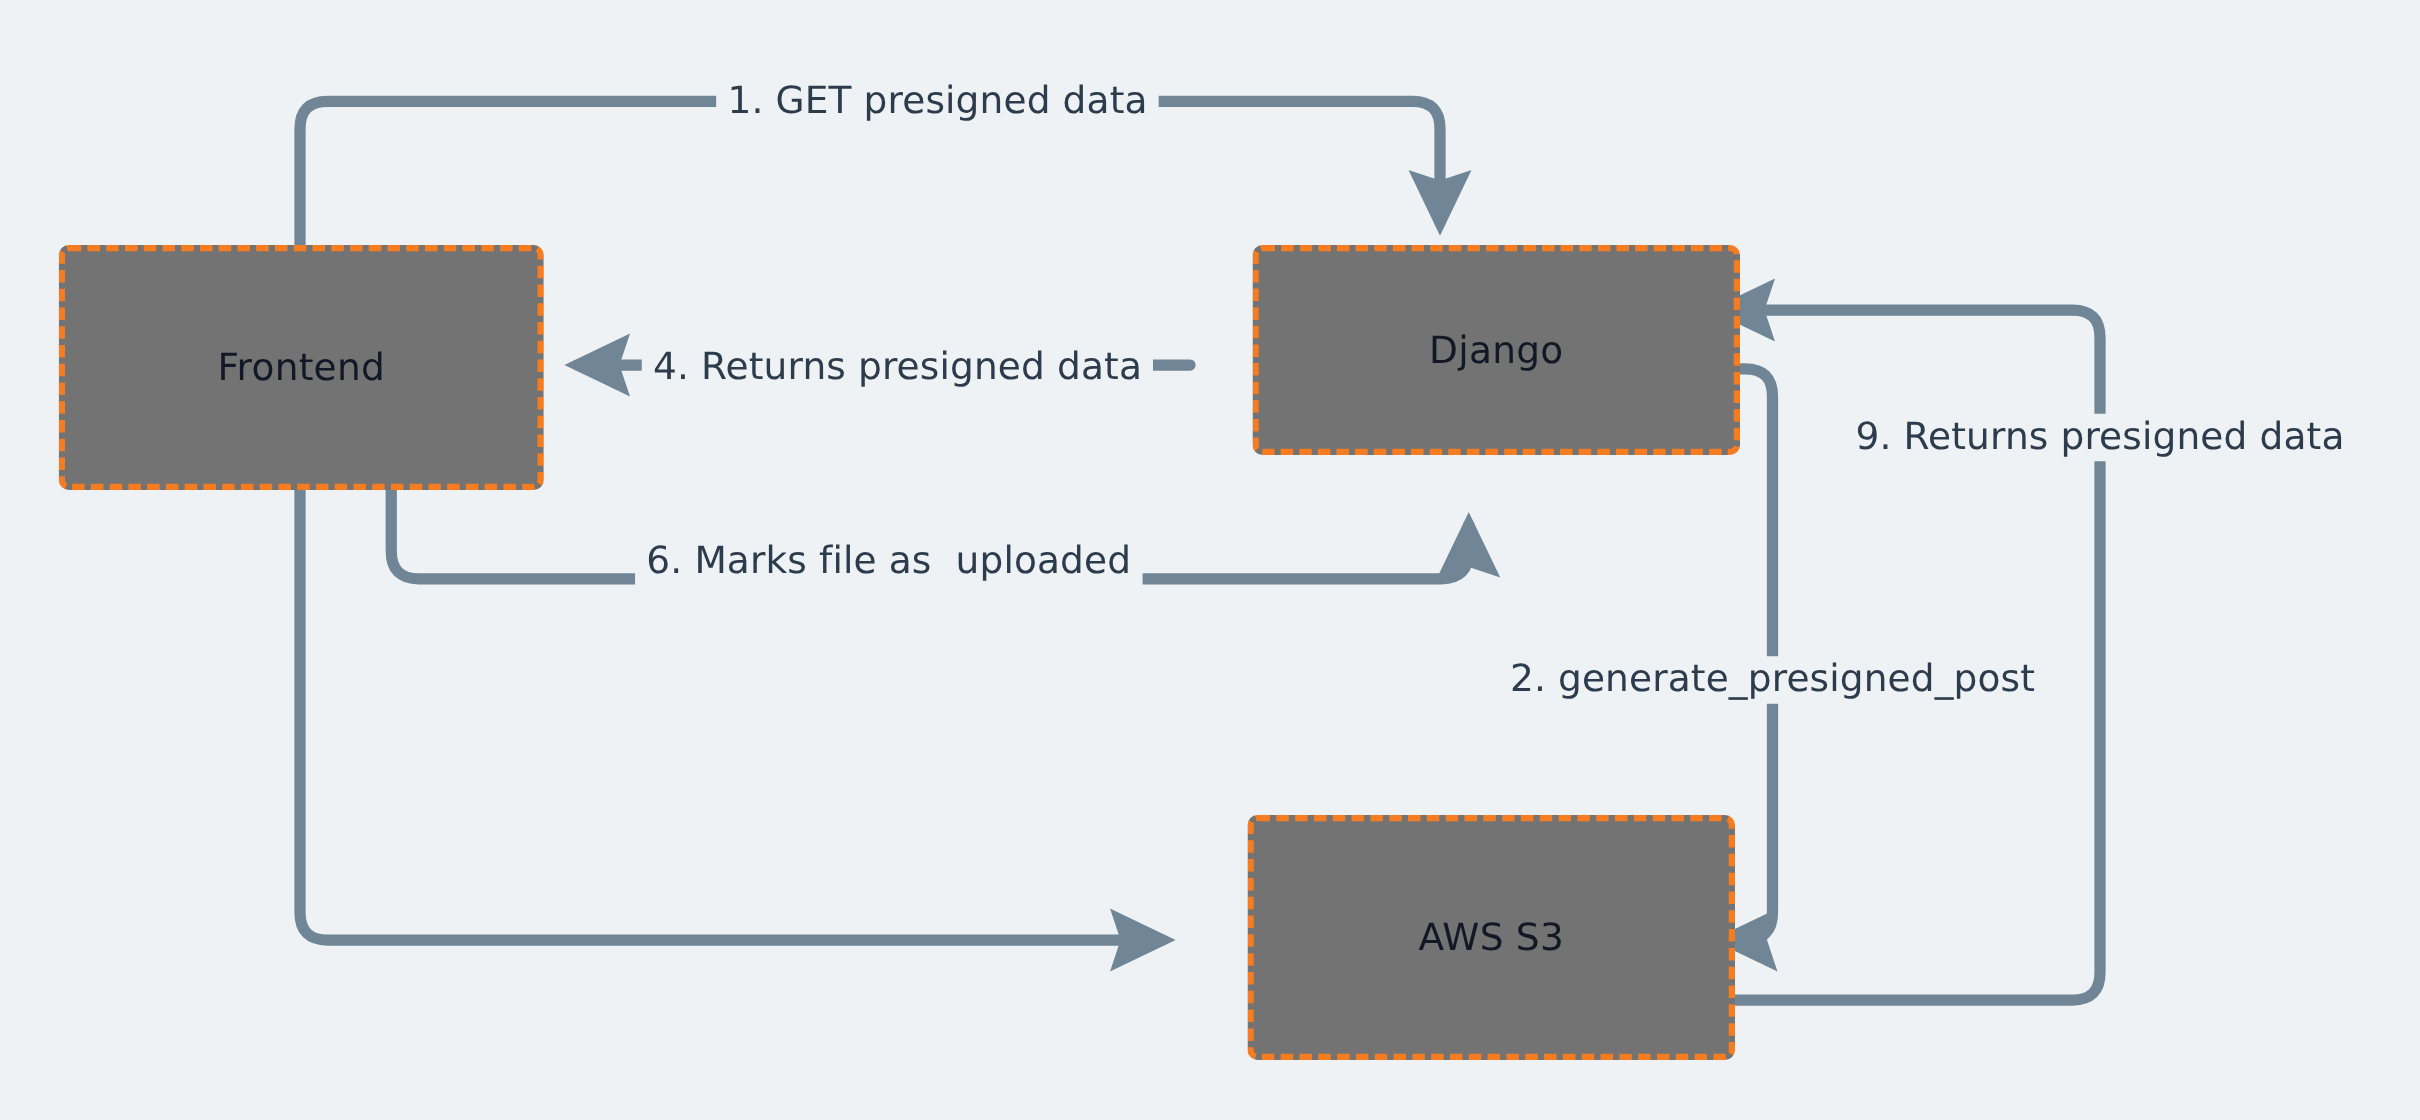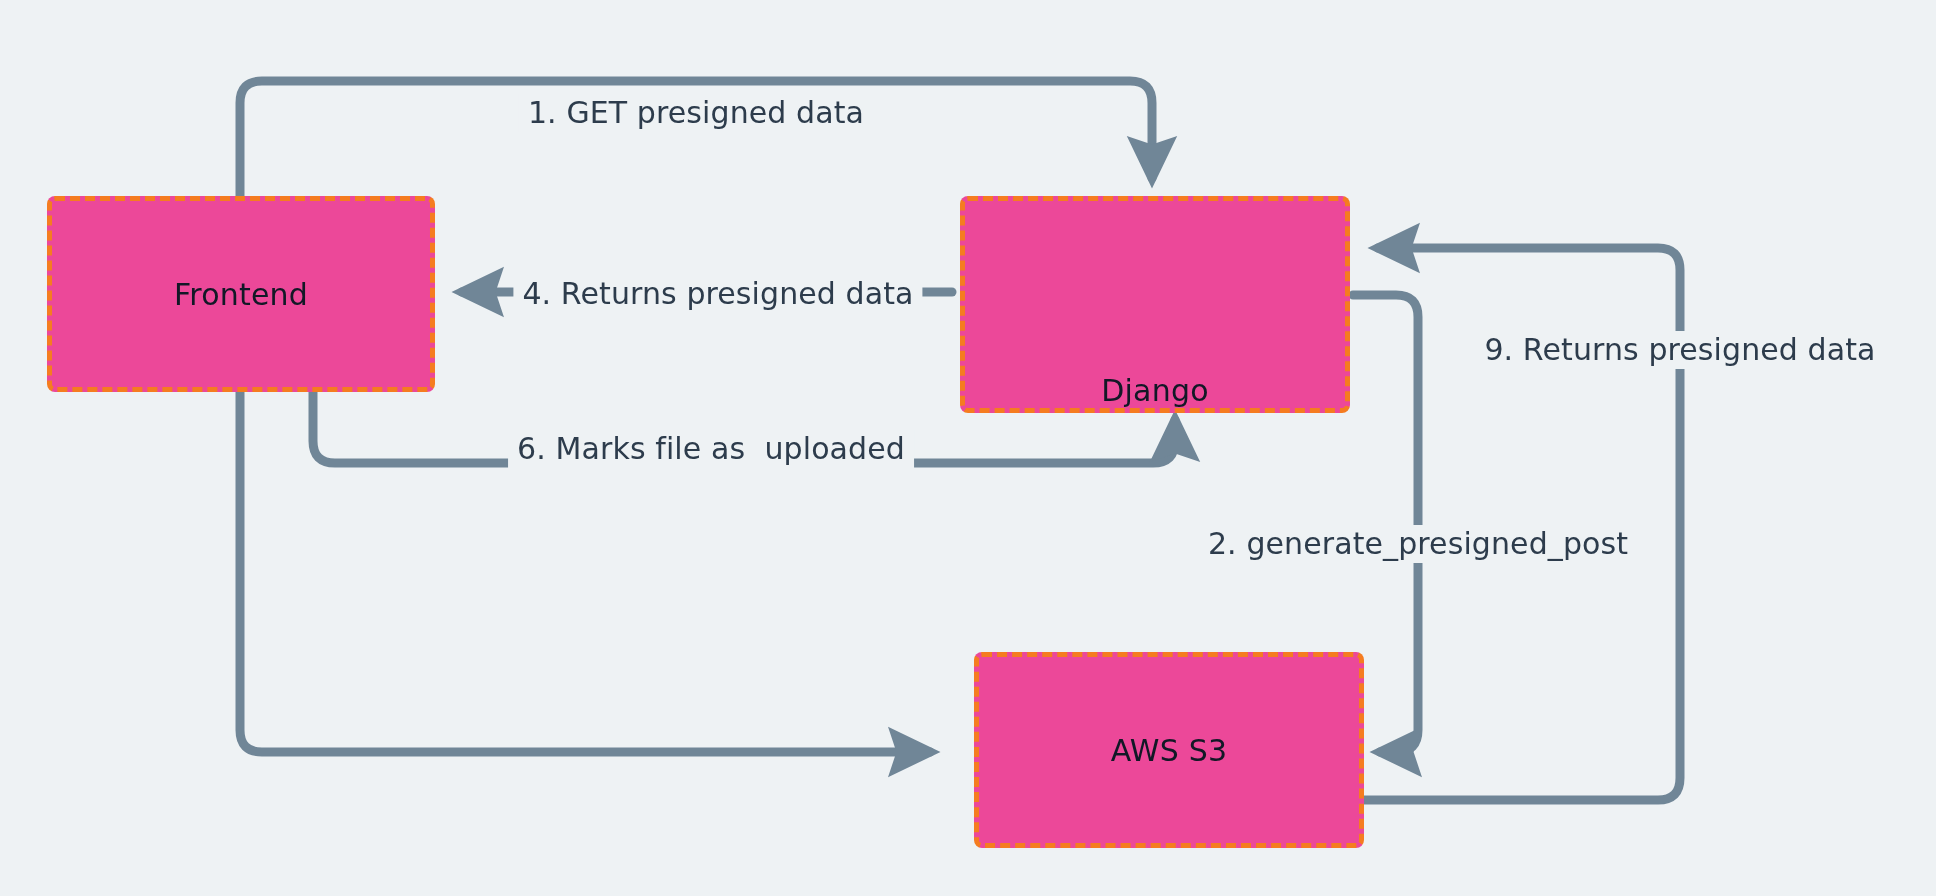--- a/index.html
+++ b/index.html
@@ -18,21 +18,21 @@
   svg.layer {
     position: absolute;
     top: 0;
     left: 0;
     width: 1936px;
     height: 896px;
   }
   .node-box {
     position: absolute;
     box-sizing: border-box;
-    background: #ec4899;
+    background: #737373;
     border: 5px dashed #f57c20;
     border-radius: 8px;
     display: flex;
     align-items: center;
     justify-content: center;
   }
   .node-label {
     font-size: 30px;
     color: #121826;
     font-family: "DejaVu Sans", "Liberation Sans", sans-serif;
@@ -86,29 +86,29 @@
 
     <g>
       <path d="M 313 392 L 313 441 Q 313 463 335 463 L 1153 463 Q 1175 463 1175 441 L 1175 420" fill="none" stroke="#708697" stroke-width="9" stroke-linecap="round" marker-end="url(#arrow-right)"></path>
     </g>
   </svg>
 
   <div class="node-box" style="left:47px; top:196px; width:388px; height:196px;">
     <span class="node-label">Frontend</span>
   </div>
 
-  <div class="node-box" style="left:960px; top:196px; width:390px; height:217px;align-items:flex-end;">
+  <div class="node-box" style="left:1002px; top:196px; width:390px; height:168px;">
     <span class="node-label">Django</span>
   </div>
 
-  <div class="node-box" style="left:974px; top:652px; width:390px; height:196px;">
+  <div class="node-box" style="left:998px; top:652px; width:390px; height:196px;">
     <span class="node-label">AWS S3</span>
   </div>
 
-  <div class="edge-label" style="left:696px; top:81px;margin-top:32px;">1. GET presigned data</div>
+  <div class="edge-label" style="left:750px; top:81px;">1. GET presigned data</div>
 
   <div class="edge-label" style="left:1418px; top:515px;margin-top:29px;">2. generate_presigned_post</div>
 
   <div class="edge-label" style="left:1680px; top:350px;">9. Returns presigned data</div>
 
   <div class="edge-label" style="left:718px; top:294px;">4. Returns presigned data</div>
 
 
   <div class="edge-label" style="left:711px; top:449px;">6. Marks file as  uploaded</div>
 

